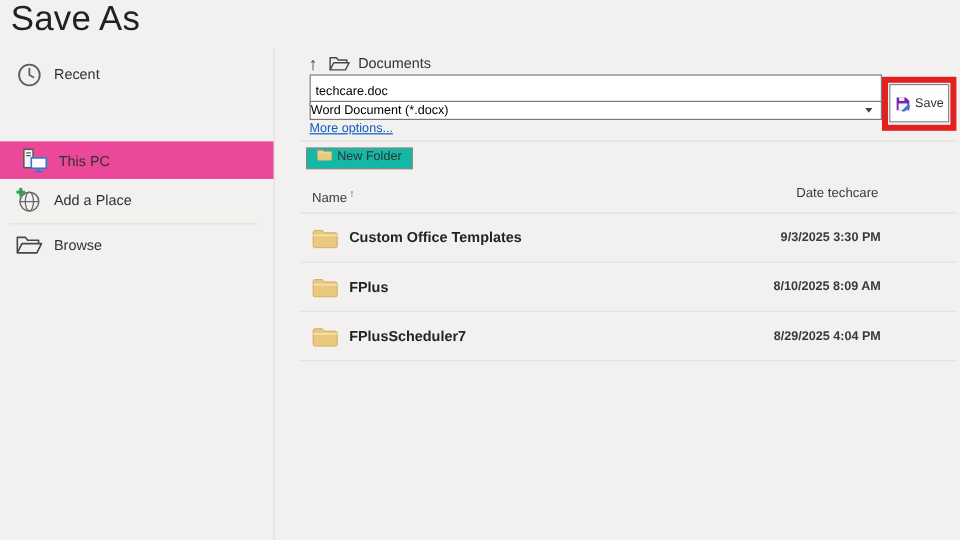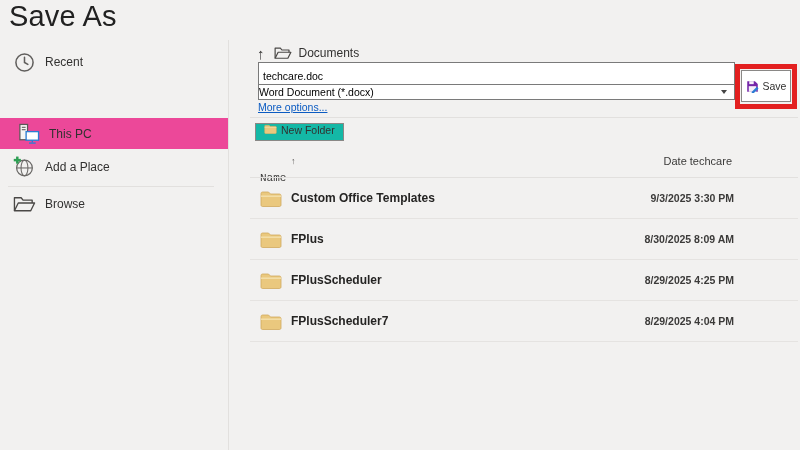--- a/index.html
+++ b/index.html
@@ -51,21 +51,21 @@
   }
   .save-button .txt{font-size:10.5px;color:#323130;}
   .h-divider{position:absolute;left:250px;top:117px;width:548px;height:1px;background:#e2e0de;}
   .new-folder-button{
     position:absolute;left:255px;top:123px;height:18px;box-sizing:border-box;padding:0 8px;
     background:#14b8a6;border:1px solid #8a8886;display:flex;gap:4px;cursor:pointer;
   }
   .new-folder-button .txt{font-size:10.5px;color:#323130;}
   
   .table-header{position:absolute;left:250px;top:155px;width:548px;height:16px;}
-  .col-name{position:absolute;left:10px;top:17px;font-size:11px;color:#3b3a39;cursor:pointer;font-family:Liberation Mono, monospace;}
+  .col-name{position:absolute;left:10px;top:4px;font-size:11px;color:#3b3a39;cursor:pointer;}
   .sort-arrow{position:absolute;left:41px;top:1px;font-size:9px;color:#605e5c;}
   .col-date{position:absolute;right:66px;top:0;font-size:11px;color:#3b3a39;cursor:pointer;}
   .header-line{position:absolute;left:250px;top:177px;width:548px;height:1px;background:#e2e0de;}
   .rows{position:absolute;left:250px;top:178px;width:548px;}
   .file-row{
     height:41px;display:flex;align-items:center;cursor:pointer;
     border-bottom:1px solid #e5e3e1;padding-left:10px;box-sizing:border-box;font-weight:bold;
   }
   .file-row .name{margin-left:9px;font-size:12px;color:#252423;flex:1;}
   .file-row .date{font-size:10.5px;color:#3b3a39;margin-right:64px;}
@@ -196,37 +196,27 @@
   </div>
 
   <div class="file-row">
     <span style="display:flex">
       <svg width="22" height="17" viewBox="0 0 22 17">
         <path d="M1 3.5 c0-.8.6-1.5 1.5-1.5 h6 l2 2 h9 c.8 0 1.5.7 1.5 1.5 v9.5 c0 .8-.7 1.5-1.5 1.5 h-17 c-.9 0-1.5-.7-1.5-1.5 z" fill="#EAC87E" stroke="#D0A95E" stroke-width="0.8"></path>
         <path d="M1 6.2 h20" stroke="#F4E0AC" stroke-width="1.4"></path>
       </svg>
     </span>
     <span class="name">FPlus</span>
-    <span class="date">8/30/2025 8:09 AM</span>
-  </div>
+    <span class="date">8/10/2025 8:09 AM</span>
+  </div>
+
 
   <div class="file-row">
     <span style="display:flex">
       <svg width="22" height="17" viewBox="0 0 22 17">
         <path d="M1 3.5 c0-.8.6-1.5 1.5-1.5 h6 l2 2 h9 c.8 0 1.5.7 1.5 1.5 v9.5 c0 .8-.7 1.5-1.5 1.5 h-17 c-.9 0-1.5-.7-1.5-1.5 z" fill="#EAC87E" stroke="#D0A95E" stroke-width="0.8"></path>
         <path d="M1 6.2 h20" stroke="#F4E0AC" stroke-width="1.4"></path>
       </svg>
     </span>
-    <span class="name">FPlusScheduler</span>
-    <span class="date">8/29/2025 4:25 PM</span>
-  </div>
-
-  <div class="file-row">
-    <span style="display:flex">
-      <svg width="22" height="17" viewBox="0 0 22 17">
-        <path d="M1 3.5 c0-.8.6-1.5 1.5-1.5 h6 l2 2 h9 c.8 0 1.5.7 1.5 1.5 v9.5 c0 .8-.7 1.5-1.5 1.5 h-17 c-.9 0-1.5-.7-1.5-1.5 z" fill="#EAC87E" stroke="#D0A95E" stroke-width="0.8"></path>
-        <path d="M1 6.2 h20" stroke="#F4E0AC" stroke-width="1.4"></path>
-      </svg>
-    </span>
     <span class="name">FPlusScheduler7</span>
     <span class="date">8/29/2025 4:04 PM</span>
   </div>
 </div>
 
 </body></html>

